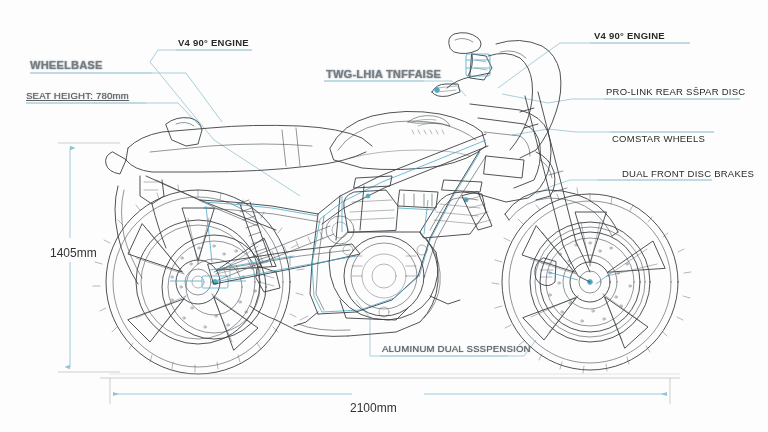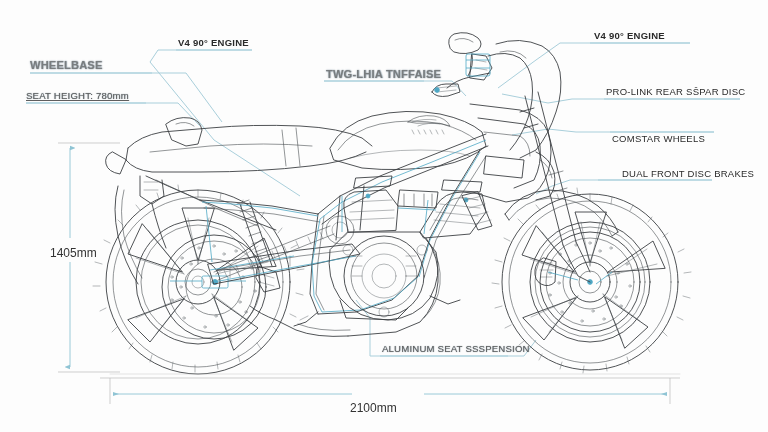--- a/index.html
+++ b/index.html
@@ -490,19 +490,19 @@
   <div class="callout-text heavy-blur" style="left:326px; top:69px;">TWG-LHIA TNFFAISE</div>
 
   <div class="callout-text" style="left:594px; top:31px; font-weight:bold;">V4 90° ENGINE</div>
 
   <div class="callout-text" style="left:606px; top:87px;">PRO-LINK REAR SŜPAR DISC</div>
 
   <div class="callout-text" style="left:612px; top:121px;margin-top:13px;">COMSTAR WHEELS</div>
 
   <div class="callout-text" style="left:600px; top:169px;padding-left:22px;">DUAL FRONT DISC BRAKES</div>
 
-  <div class="callout-text blurred" style="left:382px; top:344px;">ALUMINUM SEAT SSSPENSION</div>
+  <div class="callout-text blurred" style="left:382px; top:344px;">ALUMINUM DUAL SSSPENSION</div>
 
   <div class="dim-text" style="left:50px; top:247px;">1405mm</div>
 
   <div class="dim-text" style="left:350px; top:402px;">2100mm</div>
 
 </div>
 
 </body></html>

